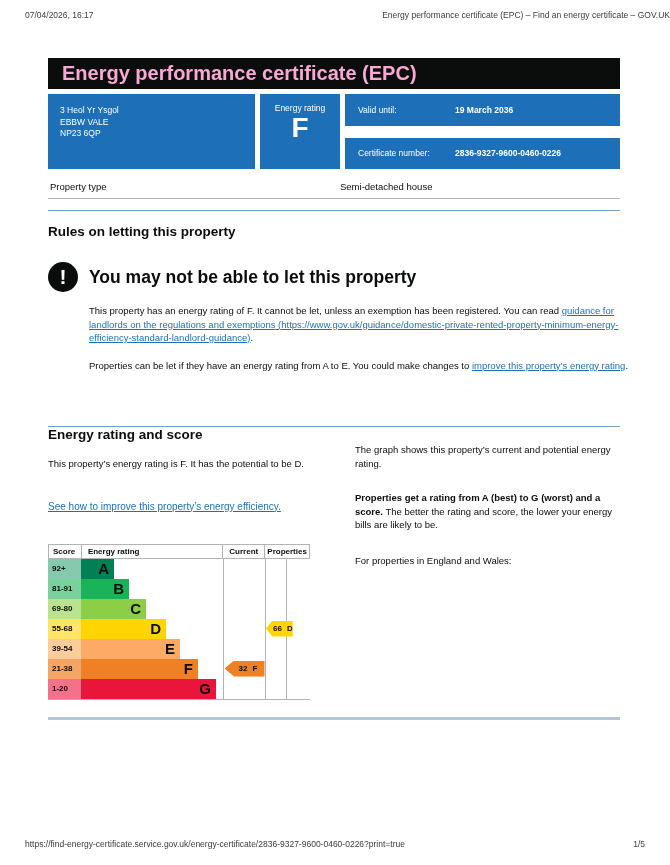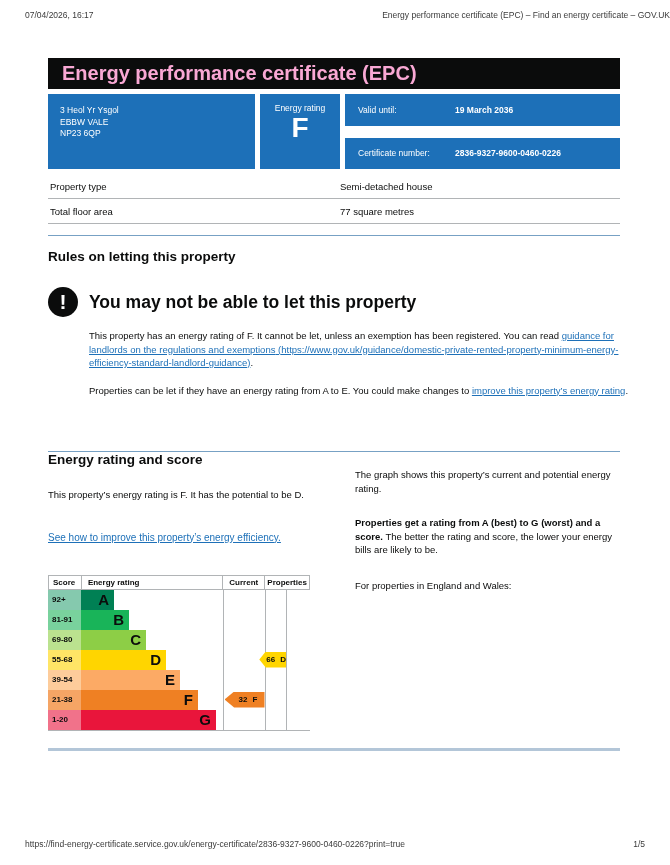--- a/index.html
+++ b/index.html
@@ -46,42 +46,42 @@
 
   .letting-body { padding-left:41px; margin-top:12px; width:581px; }
   .letting-body p { font-size:9.5px; line-height:13.5px; }
   .letting-body p + p { margin-top:14px; }
   a.lnk { color:#1d70b8; text-decoration:underline; cursor:pointer; }
 
   .cols { display:flex; margin-top:0; }
   .col-left { width:272px; }
   .col-right { margin-left:35px; width:265px; }
   .col-left .h2 { margin-top:0; }
-  .col-left .intro { font-size:9.5px; line-height:13.5px; margin-top:21px; }
+  .col-left .intro { font-size:9.5px; line-height:13.5px; margin-top:15px; }
   .col-left .improve-link { display:inline-block; font-size:10px; line-height:13.5px; margin-top:29px; }
   .col-right p { font-size:9.5px; line-height:13.5px; }
   .col-right .p1 { margin-top:16px; }
   .col-right .p2 { margin-top:21px; }
   .col-right .p3 { margin-top:22px; }
   .col-right .p4 { margin-top:13px; }
 
   
   .chart { width:262px; margin-top:30px; border-bottom:1px solid #b1b4b6; }
   .chart-header { display:flex; border:1px solid #b1b4b6; height:15px; font-size:8px; font-weight:bold; }
   .chart-header > div { display:flex; align-items:center; }
   .hc-score { width:32px; padding-left:4px; }
   .hc-rating { width:142px; padding-left:6px; border-left:1px solid #b1b4b6; }
   .hc-current { width:42px; justify-content:center; border-left:1px solid #b1b4b6; }
   .hc-potential { width:45px; justify-content:center; border-left:1px solid #b1b4b6; }
   .chart-row { display:flex; height:20px; }
   .cell-score { width:33px; display:flex; align-items:center; padding-left:4px; font-size:8px; font-weight:bold; }
   .cell-bar { width:142px; }
   .band-bar { height:100%; display:flex; align-items:center; justify-content:flex-end; padding-right:5px; font-size:15px; font-weight:bold; color:#0b0c0c; }
   .cell-current { width:42px; border-left:1px solid #b1b4b6; display:flex; align-items:center; justify-content:center; }
-  .cell-potential { width:22px; border-left:1px solid #b1b4b6; border-right:1px solid #b1b4b6; display:flex; align-items:center; justify-content:flex-end; }
+  .cell-potential { width:22px; border-left:1px solid #b1b4b6; border-right:1px solid #b1b4b6; display:flex; align-items:center; justify-content:flex-start; }
   .epc-arrow { height:16px; width:40px; clip-path:polygon(24% 0,100% 0,100% 100%,24% 100%,0 50%); display:flex; align-items:center; justify-content:center; gap:5px; padding-left:7px; font-size:8px; font-weight:bold; color:#0b0c0c; }
 </style>
 </head>
 <body>
 
 <div class="print-header">
   <span class="dt">07/04/2026, 16:17</span>
   <span class="ttl">Energy performance certificate (EPC) – Find an energy certificate – GOV.UK</span>
 </div>
 
@@ -109,24 +109,20 @@
         <span class="v">2836-9327-9600-0460-0226</span>
       </div>
     </div>
   </div>
 
   <div class="facts">
     <div class="fact-row">
       <span class="k">Property type</span>
       <span class="v">Semi-detached house</span>
     </div>
-    <div class="fact-row">
-      <span class="k">Total floor area</span>
-      <span class="v">77 square metres</span>
-    </div>
   </div>
 
   <hr class="sect-break">
 
   <div class="h2">Rules on letting this property</div>
 
   <div class="warning">
     <div class="warn-icon">!</div>
     <div class="warn-title">You may not be able to let this property</div>
   </div>

